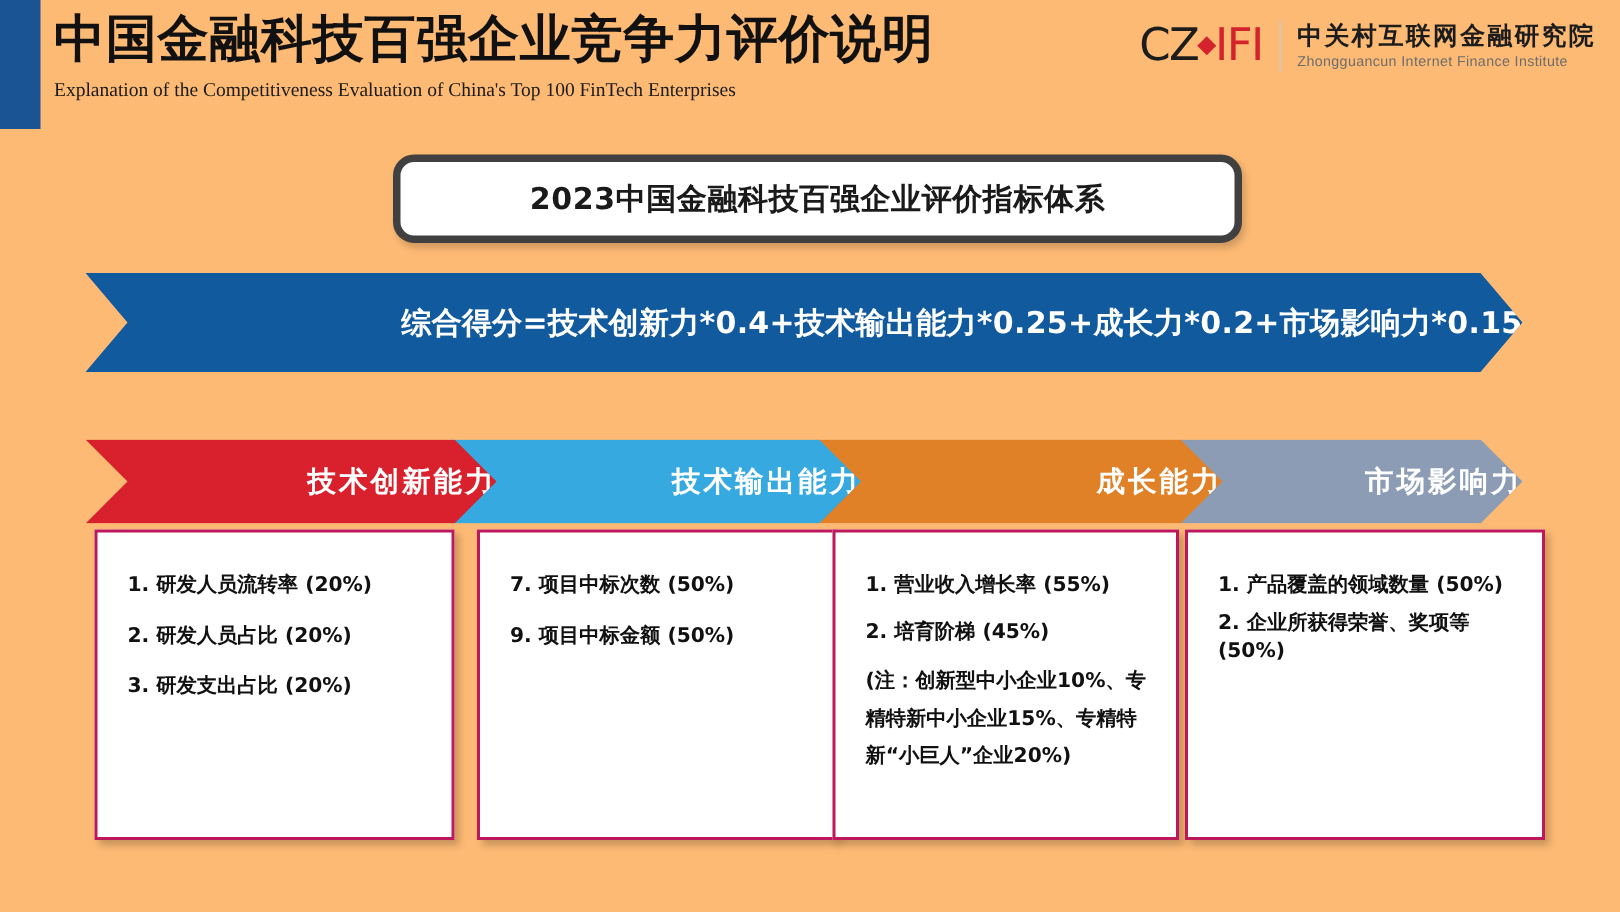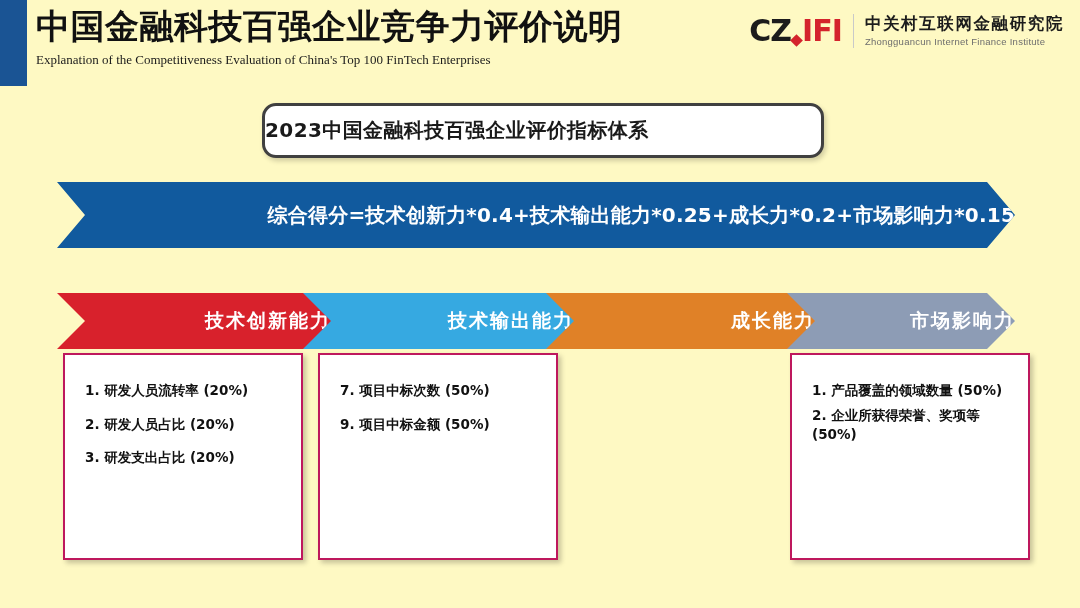--- a/index.html
+++ b/index.html
@@ -7,21 +7,21 @@
     padding: 0;
     background: #ffffff;
   }
   body {
     font-family: "Liberation Sans", "DejaVu Sans", sans-serif;
   }
   #slide {
     position: relative;
     width: 1080px;
     height: 608px;
-    background: #fef9c3;
+    background: #fdba74;
     overflow: hidden;
   }
 
   
   .accent-bar {
     position: absolute;
     left: 0;
     top: 0;
     width: 27px;
     height: 86px;
@@ -55,25 +55,25 @@
     position: absolute;
     right: 16px;
     top: 10px;
     display: flex;
     align-items: center;
     height: 42px;
   }
   .logo-mark {
     font-family: "DejaVu Sans", sans-serif;
     font-size: 30px;
-    font-weight: bold;
+    font-weight: normal;
     letter-spacing: -1px;
     line-height: 1;
     display: flex;
-    align-items: flex-end;
+    align-items: center;
   }
   .logo-cz { color: #1c1c1c; position: relative; }
   .logo-dot {
     display: inline-block;
     width: 9px;
     height: 9px;
     background: #d4232c;
     transform: rotate(45deg);
     margin: 0 1px 0 1px;
     position: relative;
@@ -102,26 +102,27 @@
     margin-top: 2px;
   }
 
   
   .section-title-box {
     position: absolute;
     left: 262px;
     top: 103px;
     width: 556px;
     height: 49px;
-    border: 3px solid #404040;
+    border: 5px solid #404040;
     border-radius: 14px;
     background: #ffffff;
     box-shadow: 2px 3px 5px rgba(0,0,0,0.18);
     display: flex;
     align-items: center;
+    justify-content: center;
   }
   .section-title-text {
     font-family: "DejaVu Sans", "Liberation Sans", sans-serif;
     font-size: 20px;
     font-weight: bold;
     color: #1a1a1a;
     letter-spacing: 0.4px;
   }
 
   
@@ -254,19 +255,24 @@
     <div class="card-line">1. 研发人员流转率 (20%)</div>
     <div class="card-line">2. 研发人员占比 (20%)</div>
     <div class="card-line">3. 研发支出占比 (20%)</div>
   </div>
 
   <div class="card card-2">
     <div class="card-line">7. 项目中标次数 (50%)</div>
     <div class="card-line">9. 项目中标金额 (50%)</div>
   </div>
 
+  <div class="card card-3">
+    <div class="card-line">1. 营业收入增长率 (55%)</div>
+    <div class="card-line">2. 培育阶梯 (45%)</div>
+    <div class="card-note">(注：创新型中小企业10%、专精特新中小企业15%、专精特新“小巨人”企业20%)</div>
+  </div>
 
   <div class="card card-4">
     <div class="card-line">1. 产品覆盖的领域数量 (50%)</div>
     <div class="card-line">2. 企业所获得荣誉、奖项等 (50%)</div>
   </div>
 
 </div>
 
 </body></html>

